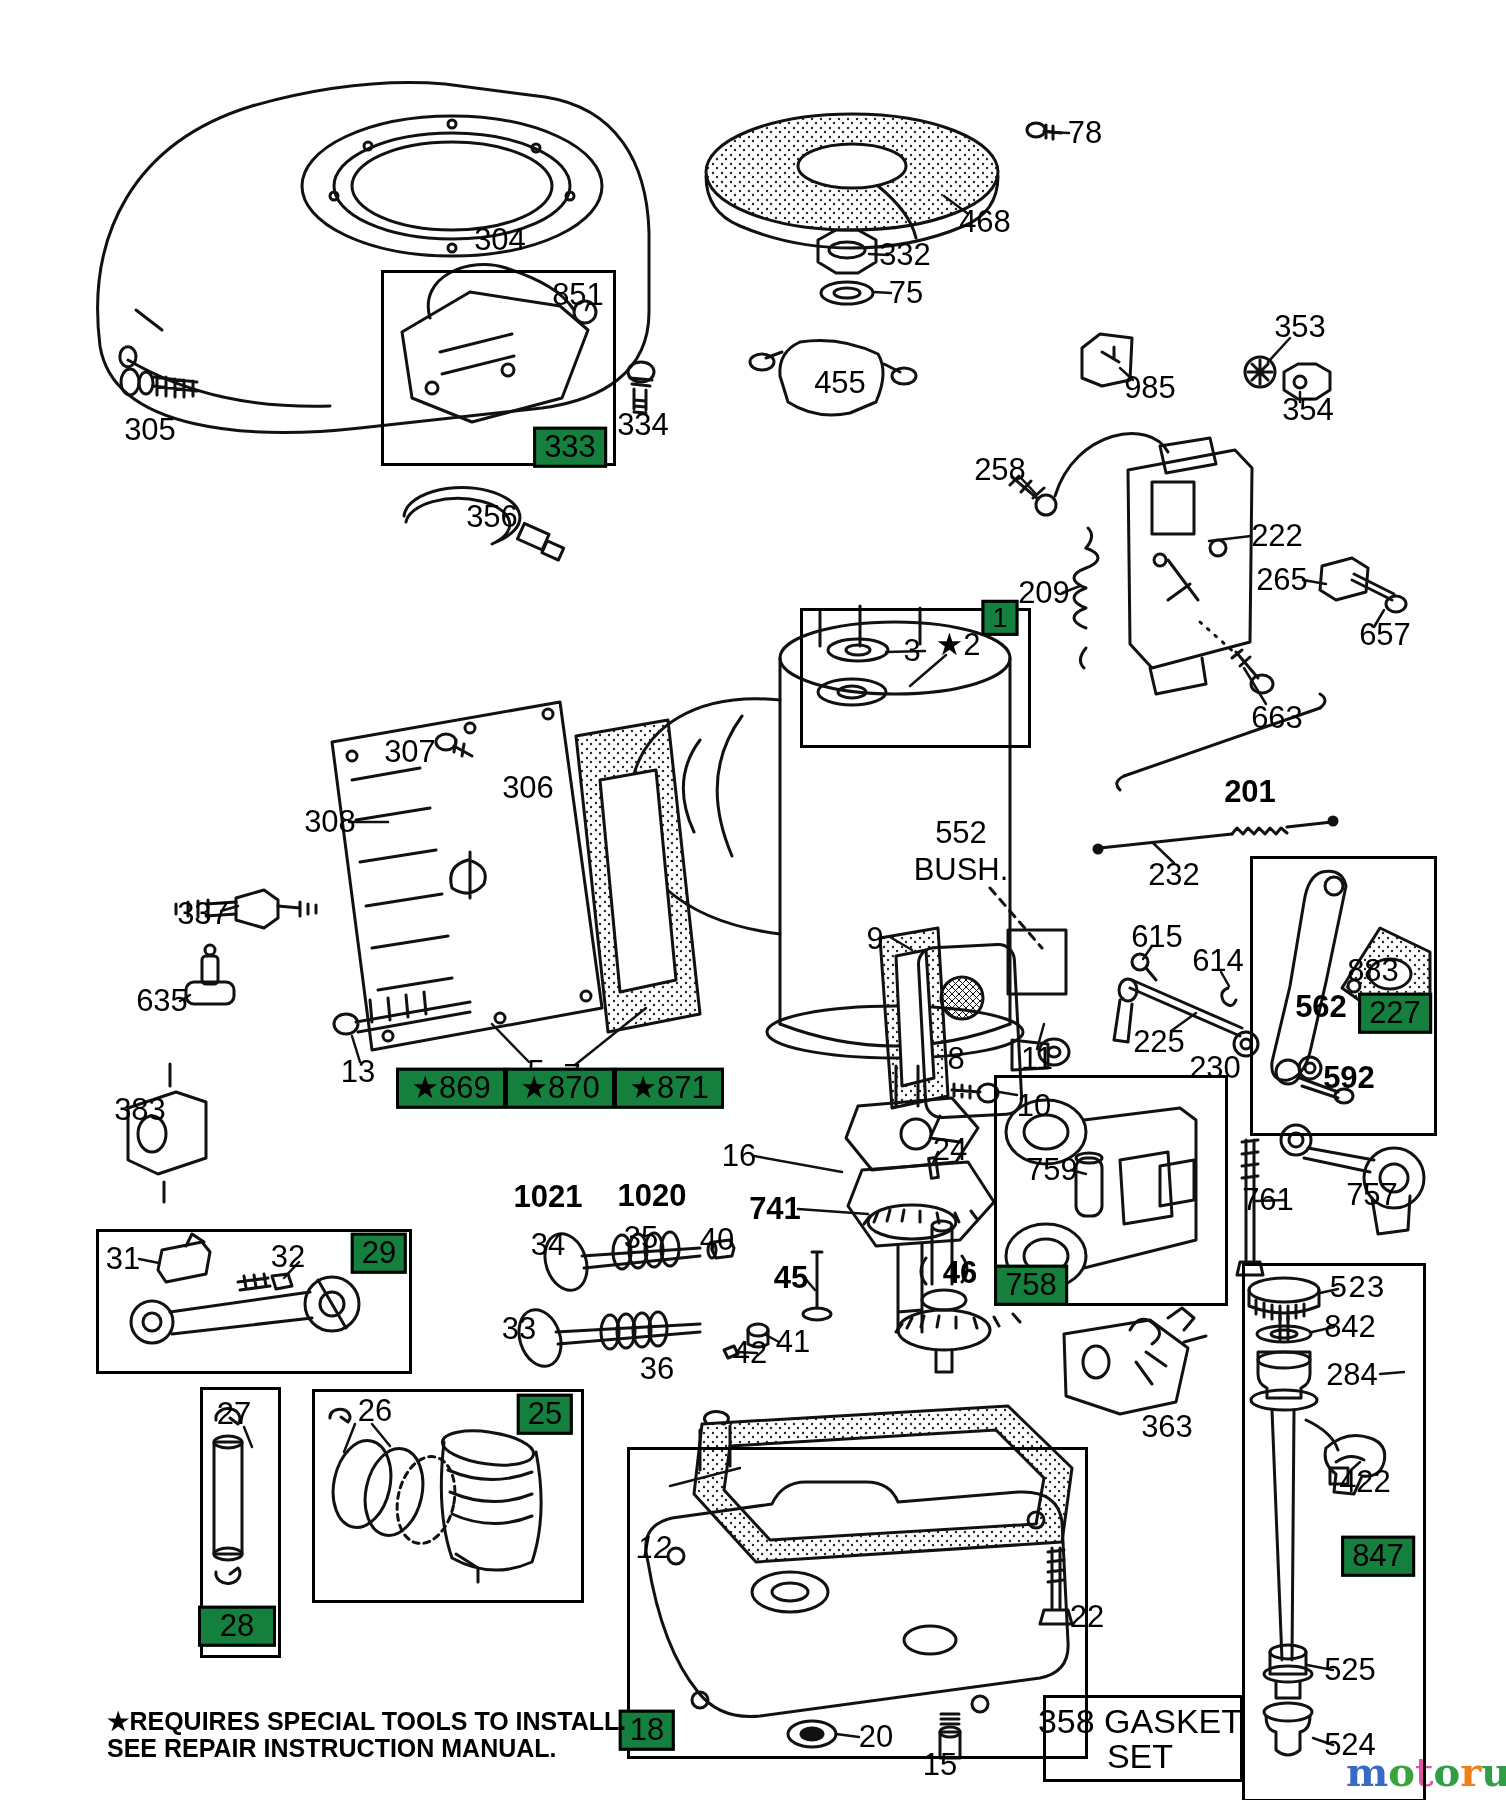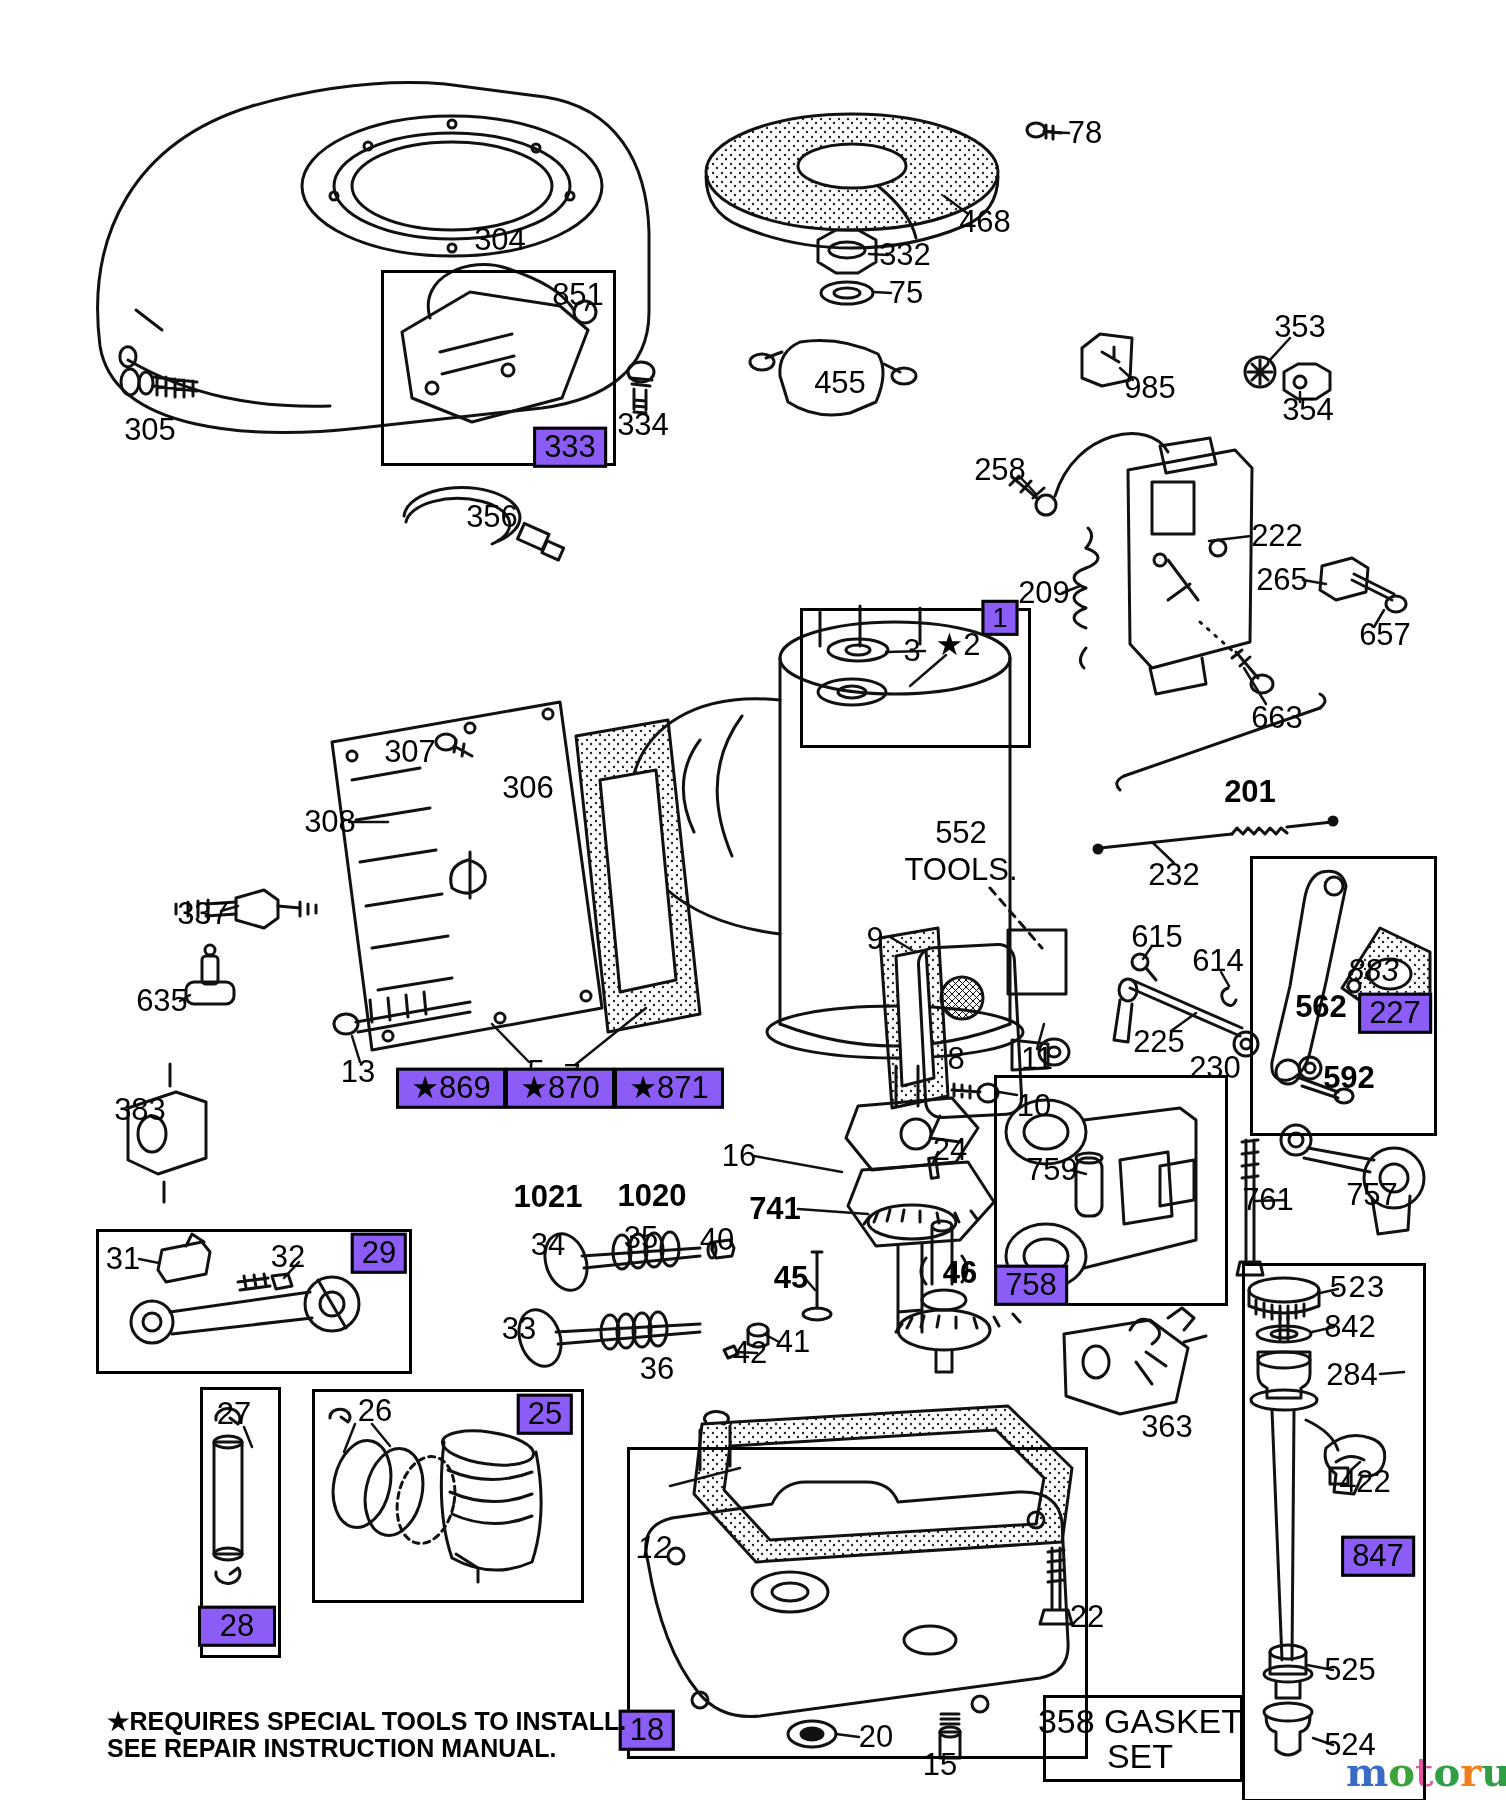--- a/index.html
+++ b/index.html
@@ -3,21 +3,21 @@
 <meta charset="utf-8">
 <style>
   html,body{margin:0;padding:0;background:#e8e8e8;}
   .stage{position:relative;width:1506px;height:1800px;background:#ffffff;overflow:hidden;
          font-family:"Liberation Sans",sans-serif;}
   .artlayer{position:absolute;left:0;top:0;width:1506px;height:1800px;pointer-events:none;}
   .lbl{position:absolute;transform:translate(-50%,-50%);font-size:31px;line-height:1.05;
        color:#000;white-space:nowrap;text-align:center;}
   .lbl.left{transform:translate(0,-50%);text-align:left;}
   .lbl.b{font-weight:bold;}
-  .lbl.box{border:3px solid #000;padding:1px 8px;background:#8b5cf6;}
+  .lbl.box{border:3px solid #000;padding:1px 8px;background:#15803d;}
   .panel{position:absolute;border:3px solid #000;background:transparent;}
   .logo{position:absolute;font-family:"DejaVu Serif","Liberation Serif",serif;
         font-weight:bold;font-size:40px;line-height:1;}
 </style>
 </head>
 <body>
 
 <div class="stage">
 
   <svg class="artlayer" viewBox="0 0 1506 1800" xmlns="http://www.w3.org/2000/svg">
@@ -531,39 +531,39 @@
     <div class="lbl" style="left: 1282px; top: 580px;">265</div>
     <div class="lbl" style="left: 1385px; top: 635px;">657</div>
     <div class="lbl" style="left: 1277px; top: 718px;">663</div>
     <div class="lbl box" style="left: 1000px; top: 618px; font-size: 27px;">1</div>
     <div class="lbl" style="left: 958px; top: 645px;">★2</div>
     <div class="lbl" style="left: 912px; top: 651px;">3</div>
     <div class="lbl" style="left: 410px; top: 752px;">307</div>
     <div class="lbl" style="left: 528px; top: 788px;">306</div>
     <div class="lbl" style="left: 330px; top: 822px;">308</div>
     <div class="lbl" style="left: 961px; top: 833px;">552</div>
-    <div class="lbl" style="left: 961px; top: 870px;">TOOLS.</div>
+    <div class="lbl" style="left: 961px; top: 870px;">BUSH.</div>
     <div class="lbl b" style="left: 1250px; top: 792px;">201</div>
     <div class="lbl" style="left: 1174px; top: 875px;">232</div>
     <div class="lbl" style="left: 203px; top: 914px;">337</div>
     <div class="lbl" style="left: 162px; top: 1001px;">635</div>
     <div class="lbl" style="left: 875px; top: 939px;">9</div>
     <div class="lbl" style="left: 956px; top: 1059px;">8</div>
     <div class="lbl" style="left: 1037px; top: 1059px;">11</div>
     <div class="lbl" style="left: 1034px; top: 1095px; margin-top: 11px;">10</div>
     <div class="lbl" style="left: 358px; top: 1072px;">13</div>
     <div class="lbl" style="left: 536px; top: 1072px;">5</div>
     <div class="lbl" style="left: 572px; top: 1076px;">7</div>
     <div class="lbl" style="left: 1157px; top: 937px;">615</div>
     <div class="lbl" style="left: 1218px; top: 961px;">614</div>
     <div class="lbl" style="left: 1159px; top: 1042px;">225</div>
     <div class="lbl" style="left: 1215px; top: 1068px;">230</div>
     <div class="lbl b" style="left: 1321px; top: 1007px;">562</div>
     <div class="lbl box" style="left: 1395px; top: 1013px;">227</div>
-    <div class="lbl" style="left: 1373px; top: 971px; font-style: italic;">883</div>
+    <div class="lbl" style="left: 1373px; top: 971px;">883</div>
     <div class="lbl b" style="left: 1349px; top: 1078px;">592</div>
     <div class="lbl box" style="left: 451px; top: 1088px; min-width: 88px;">★869</div>
     <div class="lbl box" style="left: 560px; top: 1088px; min-width: 88px;">★870</div>
     <div class="lbl box" style="left: 669px; top: 1088px; min-width: 88px;">★871</div>
     <div class="lbl" style="left: 140px; top: 1110px;">383</div>
     <div class="lbl b" style="left: 548px; top: 1197px;">1021</div>
     <div class="lbl b" style="left: 652px; top: 1196px;">1020</div>
     <div class="lbl" style="left: 739px; top: 1156px;">16</div>
     <div class="lbl b" style="left: 775px; top: 1209px;">741</div>
     <div class="lbl" style="left: 950px; top: 1150px;">24</div>

